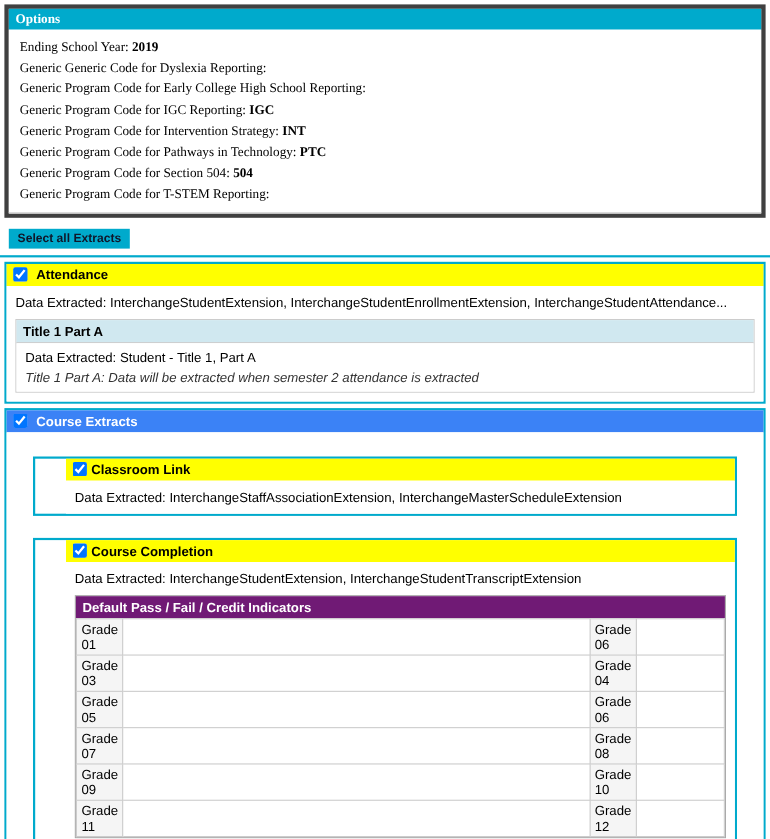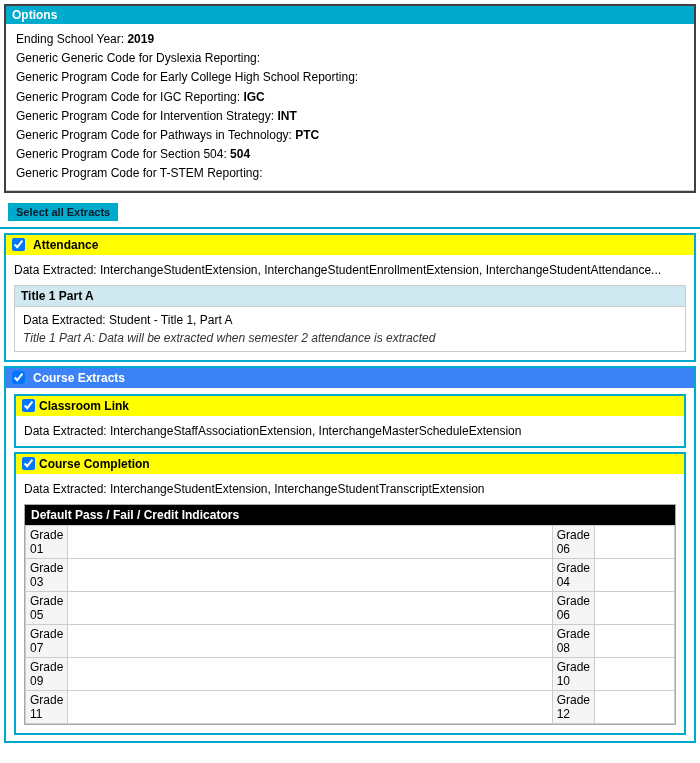--- a/index.html
+++ b/index.html
@@ -4,22 +4,23 @@
   <style>
     * { box-sizing: border-box; margin: 0; padding: 0; }
     body {
       font-family: Arial, sans-serif;
       font-size: 12px;
       background: #fff;
       width: 700px;
     }
 
     .outer-border {
-      border: 2px solid #404040;
+      border: 4px solid #404040;
       margin: 4px;
+      font-family: Liberation Serif, serif;
     }
 
     
     .options-header {
       background: #00aacc;
       color: #fff;
       font-weight: bold;
       padding: 2px 6px;
       font-size: 12px;
     }
@@ -147,21 +148,21 @@
       background: #fff;
     }
 
     
     .grades-section {
       border: 1px solid #aaa;
       margin: 4px 0;
     }
 
     .grades-header {
-      background: #000000;
+      background: #701a75;
       color: #fff;
       padding: 3px 6px;
       font-size: 12px;
       font-weight: bold;
     }
 
     .grades-table {
       width: 100%;
       border-collapse: collapse;
       font-size: 12px;
@@ -185,21 +186,22 @@
 
     .grade-input input {
       width: 90%;
       border: none;
       outline: none;
       font-size: 12px;
     }
 
     .inner-section {
       border: 2px solid #00aacc;
-      margin: 4px;
+      margin: 20px;
+      padding-left: 28px;
     }
 
     .inner-section-header {
       background: #ffff00;
       padding: 3px 6px;
       font-weight: bold;
       font-size: 12px;
       display: flex;
       align-items: center;
       gap: 4px;

